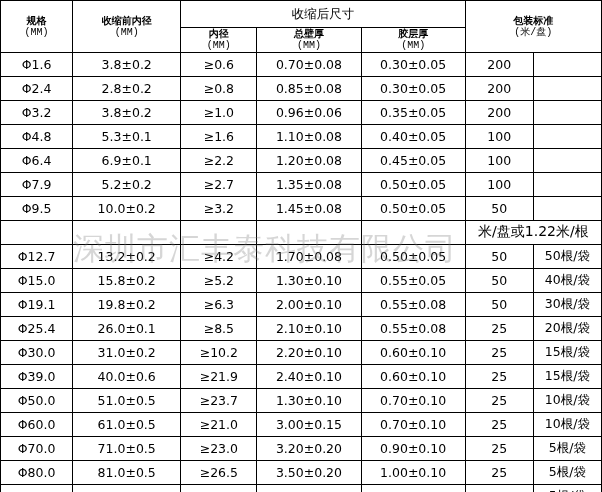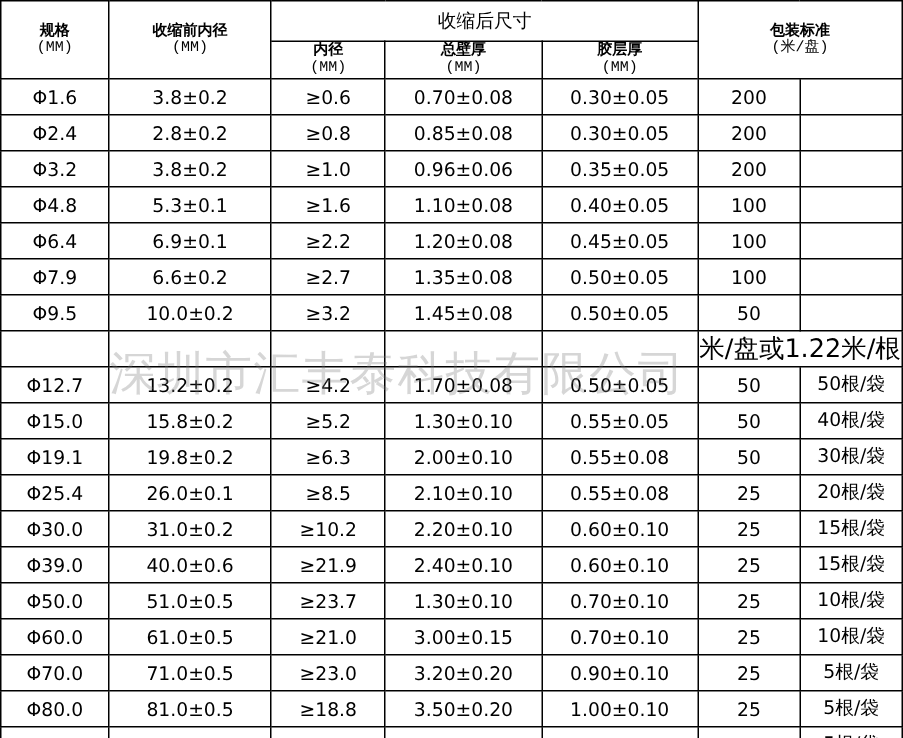--- a/index.html
+++ b/index.html
@@ -55,21 +55,21 @@
     white-space: nowrap;
   }
   .col-spec { width: 72px; }
   .col-pre { width: 108px; }
   .col-id { width: 76px; }
   .col-wall { width: 104px; }
   .col-glue { width: 104px; }
   .col-pack { width: 68px; }
   .col-bag { width: 68px; }
   .pack-note {
-    font-size: 17px;
+    font-size: 14px;
   }
   .watermark {
     position: absolute;
     left: 0;
     top: 228px;
     width: 530px;
     text-align: center;
     font-size: 31px;
     font-family: "DejaVu Sans", "Liberation Sans", sans-serif;
     color: rgba(120, 120, 120, 0.30);
@@ -164,21 +164,21 @@
         <td>Φ6.4</td>
         <td>6.9±0.1</td>
         <td>≥2.2</td>
         <td>1.20±0.08</td>
         <td>0.45±0.05</td>
         <td>100</td>
         <td></td>
       </tr>
       <tr>
         <td>Φ7.9</td>
-        <td>6.6±0.2</td>
+        <td>5.2±0.2</td>
         <td>≥2.7</td>
         <td>1.35±0.08</td>
         <td>0.50±0.05</td>
         <td>100</td>
         <td></td>
       </tr>
       <tr>
         <td>Φ9.5</td>
         <td>10.0±0.2</td>
         <td>≥3.2</td>
@@ -272,21 +272,21 @@
         <td>71.0±0.5</td>
         <td>≥23.0</td>
         <td>3.20±0.20</td>
         <td>0.90±0.10</td>
         <td>25</td>
         <td>5根/袋</td>
       </tr>
       <tr>
         <td>Φ80.0</td>
         <td>81.0±0.5</td>
-        <td>≥18.8</td>
+        <td>≥26.5</td>
         <td>3.50±0.20</td>
         <td>1.00±0.10</td>
         <td>25</td>
         <td>5根/袋</td>
       </tr>
       <tr>
         <td>Φ90.0</td>
         <td>91.0±0.5</td>
         <td>≥30.0</td>
         <td>3.50±0.20</td>

